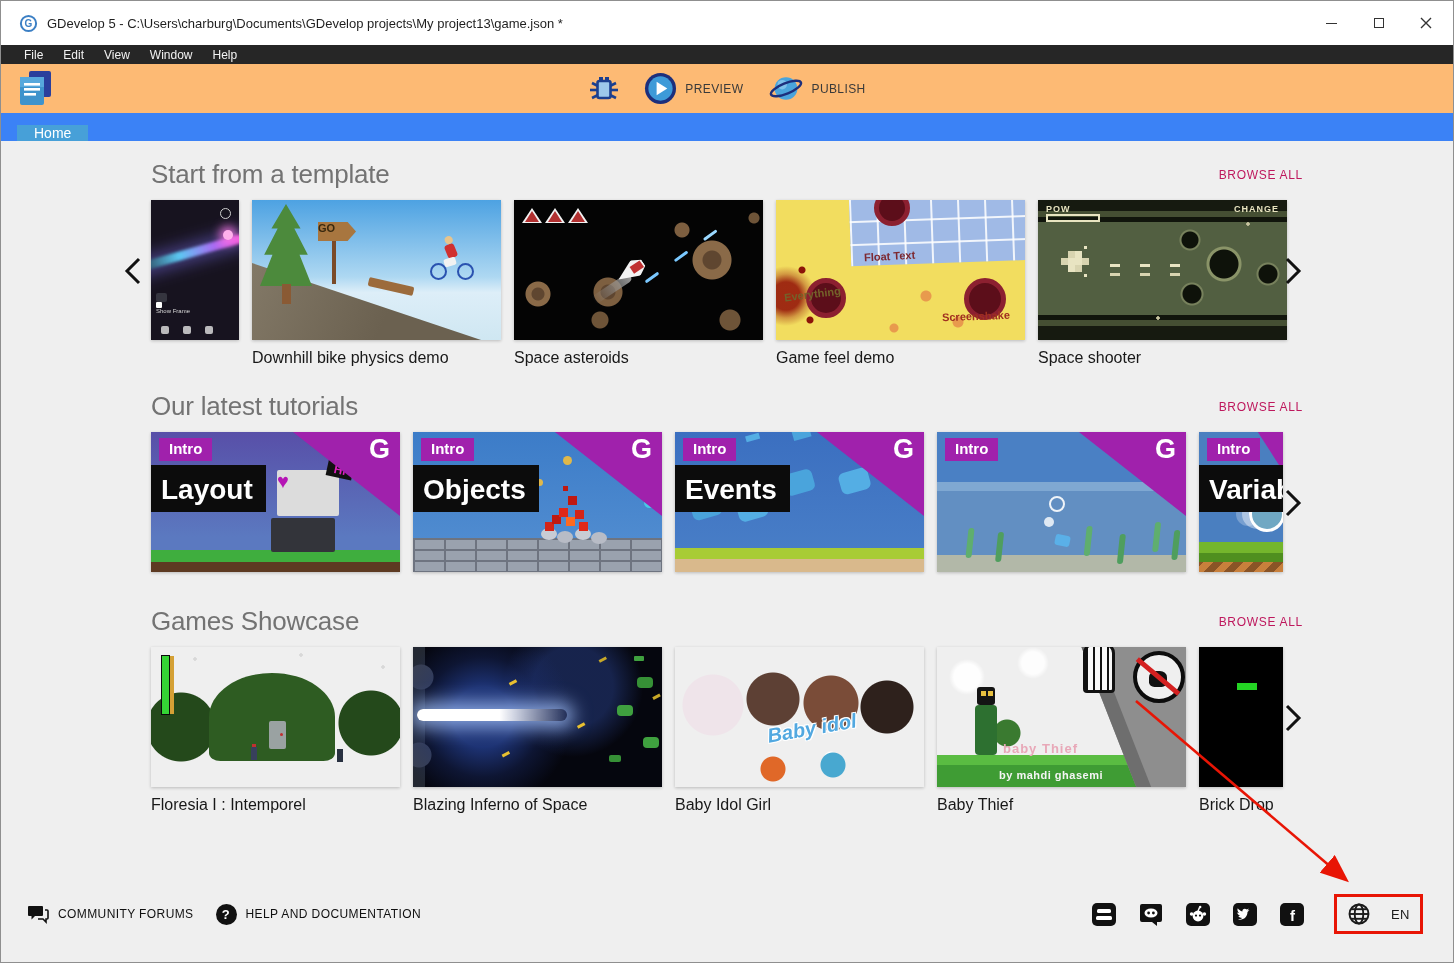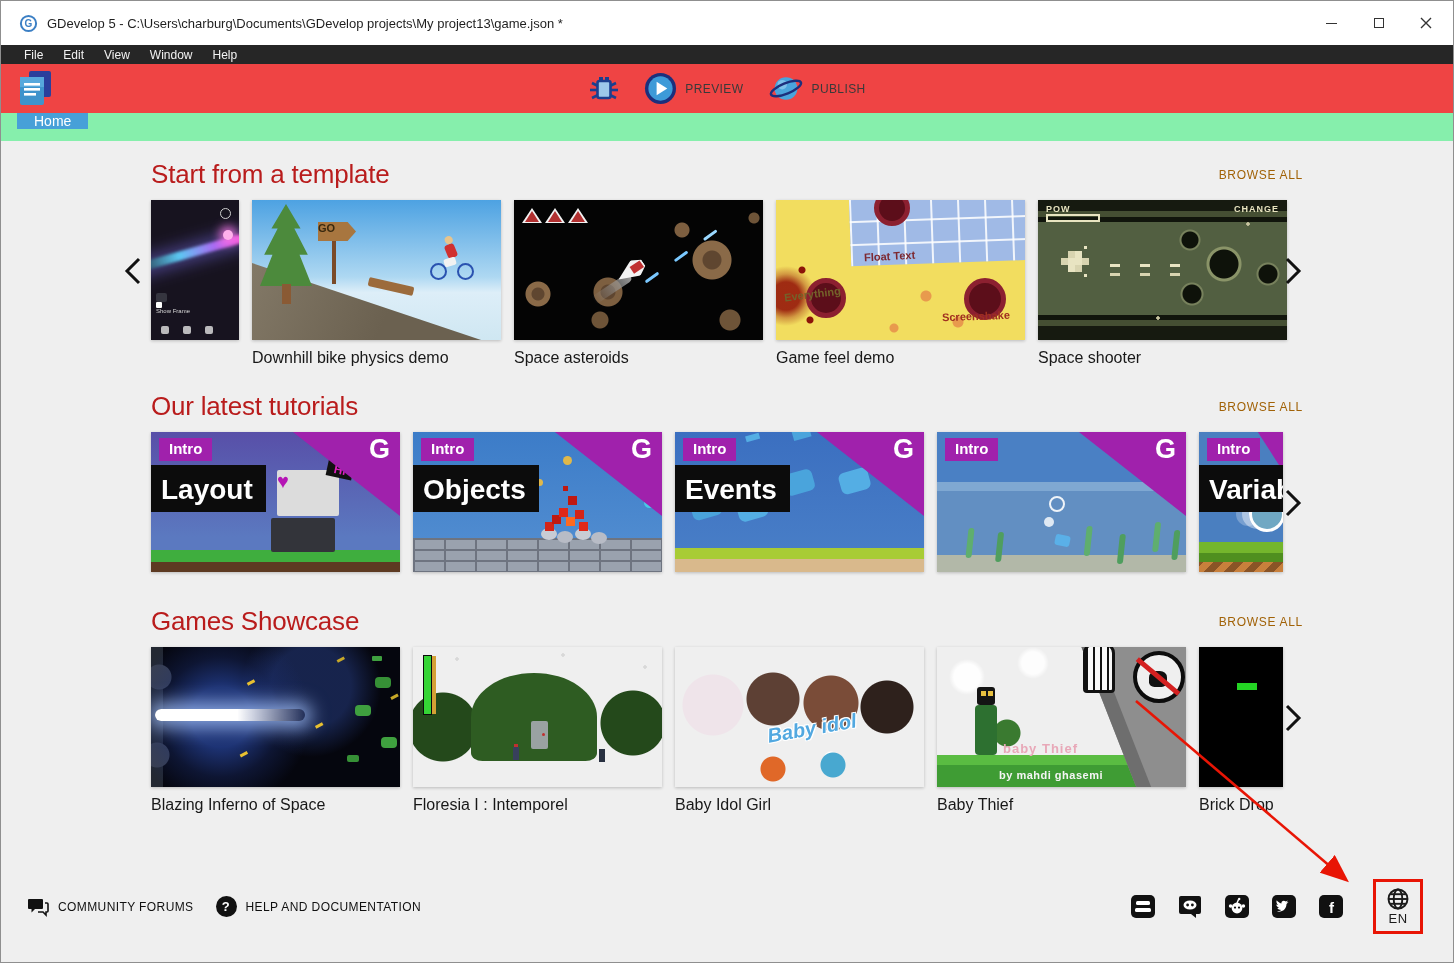--- a/index.html
+++ b/index.html
@@ -12,49 +12,49 @@
   .win-controls{display:flex;align-items:center;height:100%;}
   .win-btn{width:47px;height:100%;display:flex;align-items:center;justify-content:center;cursor:default;}
   .glyph-min{width:11px;border-top:1.4px solid #333;}
   .glyph-max{width:10px;height:10px;border:1.4px solid #333;box-sizing:border-box;}
 
   
   .menubar{height:19px;background:#262626;display:flex;align-items:center;padding-left:13px;}
   .menu-item{color:#f2f2f2;font-size:12px;padding:0 10px;height:100%;display:flex;align-items:center;}
 
   
-  .toolbar{height:49px;background:#ef4444;position:relative;}
+  .toolbar{height:49px;background:#fdba74;position:relative;}
   .pm-btn{position:absolute;left:15px;top:5px;width:40px;height:40px;}
   .toolbar-center{position:absolute;left:0;right:0;top:0;height:100%;display:flex;align-items:center;justify-content:center;gap:24px;}
   .tool-btn{display:flex;align-items:center;gap:8px;font-size:12px;color:#3a3a3a;letter-spacing:.4px;}
 
   
-  .tabbar{height:28px;background:#86efac;display:flex;align-items:flex-start;}
+  .tabbar{height:28px;background:#3b82f6;display:flex;align-items:flex-end;}
   .tab{background:#47a0d8;color:#fff;font-size:14px;padding:0 17px;margin-left:16px;display:flex;align-items:center;}
 
   
   .content{position:relative;height:821px;background:#efefef;overflow:hidden;}
 
   .chip-row{display:flex;align-items:center;padding:16px 180px 0 150px;}
   .chip{display:flex;align-items:center;gap:9px;border:1px solid #b9b9b9;border-radius:18px;padding:3px 16px 3px 4px;}
   .avatar{position:relative;width:28px;height:28px;border-radius:50%;background:#15703f;overflow:hidden;}
   .avatar i{position:absolute;left:7px;top:9px;width:14px;height:9px;background:#7fc64d;border-radius:3px;
      box-shadow:-3px -4px 0 -3px #7fc64d,9px -4px 0 -3px #7fc64d,-4px 7px 0 -4px #7fc64d,10px 7px 0 -4px #7fc64d;}
   .chip-name{font-size:14px;color:#2a2a2a;}
   .chip-spacer{flex:1;}
   .btn-primary{background:#47a0d8;color:#fff;font-size:13px;letter-spacing:.4px;padding:9px 16px;border-radius:2px;}
   .btn-flat{margin-left:16px;font-size:13px;color:#1a1a1a;letter-spacing:.4px;}
 
   .section{margin:0 150px;position:relative;}
   .sec-templates{margin-top:18px;}
   .sec-tutorials{margin-top:24px;}
   .sec-showcase{margin-top:34px;}
   .sec-head{display:flex;align-items:center;justify-content:space-between;}
-  .sec-head h2{font-size:26px;font-weight:400;color:#b91c1c;margin:0;letter-spacing:-.2px;}
-  .browse{font-size:12px;color:#a16207;letter-spacing:.7px;}
+  .sec-head h2{font-size:26px;font-weight:400;color:#737373;margin:0;letter-spacing:-.2px;}
+  .browse{font-size:12px;color:#be185d;letter-spacing:.7px;}
   .row{display:flex;gap:13px;margin-top:10px;position:relative;width:1128px;}
   .card{flex:none;width:249px;}
   .card.small{width:88px;}
   .card.xsmall{width:84px;}
   .thumb{position:relative;height:140px;overflow:hidden;background:#000;box-shadow:0 1px 3px rgba(0,0,0,.22);}
   .caption{margin-top:9px;font-size:16px;color:#181818;white-space:nowrap;}
   .nav{position:absolute;top:56px;width:26px;height:30px;}
   .nav-left{left:-31px;} .nav-right{right:-27px;}
   .thumb span,.thumb b,.thumb em{position:absolute;display:block;}
 
@@ -509,35 +509,35 @@
       </div>
     </div>
 
     <div class="section sec-showcase">
       <div class="sec-head">
         <h2>Games Showcase</h2>
         <div class="browse">BROWSE ALL</div>
       </div>
       <div class="row">
         <div class="card">
-          <div class="thumb art-blazing">
-            <span class="bz-beam"></span>
-            <span class="bz-enemy"></span>
-            <span class="bz-shot"></span>
-          </div>
-          <div class="caption">Blazing Inferno of Space</div>
-        </div>
-        <div class="card">
           <div class="thumb art-floresia">
             <span class="f-bush"></span>
             <span class="f-bars"></span>
             <span class="f-door"></span>
             <span class="f-chars"></span>
           </div>
           <div class="caption">Floresia I : Intemporel</div>
+        </div>
+        <div class="card">
+          <div class="thumb art-blazing">
+            <span class="bz-beam"></span>
+            <span class="bz-enemy"></span>
+            <span class="bz-shot"></span>
+          </div>
+          <div class="caption">Blazing Inferno of Space</div>
         </div>
         <div class="card">
           <div class="thumb art-babyidol">
             <b class="bi-word">Baby idol</b>
           </div>
           <div class="caption">Baby Idol Girl</div>
         </div>
         <div class="card">
           <div class="thumb art-babythief">
             <span class="bt-grass"></span>
@@ -602,21 +602,21 @@
         </svg>
         <svg width="24" height="23" viewBox="0 0 24 23">
           <rect x="0" y="0" width="24" height="23" rx="5" fill="#111"></rect>
           <path d="M5 16.5 c5.5 1 9.5 -2.5 9.5 -7.5 l2 -2 -2 .5 1.5 -2 -2.2 1 c-1.8 -1.8 -4.8 -.6 -4.4 2 -2 -.5 -4 -2 -4.6 -3.2 -.9 1.8 -.1 3.6 1.4 4.6 l-1.9 -.4 c.1 1.7 1.4 2.8 2.9 3.2 l-1.9 .4 c.9 1.4 2.3 1.9 3.8 1.9 -1.3 1 -2.7 1.4 -4.1 1.5 z" fill="#fff"></path>
         </svg>
         <svg width="24" height="23" viewBox="0 0 24 23">
           <rect x="0" y="0" width="24" height="23" rx="5" fill="#111"></rect>
           <text x="12.5" y="17.5" text-anchor="middle" font-size="15" font-weight="bold" fill="#fff">f</text>
         </svg>
         <div class="annot-box">
-          <div style="display:flex;align-items:center;gap:0;flex-direction:column;">
+          <div style="display:flex;align-items:center;gap:20px;">
             <svg width="24" height="24" viewBox="0 0 24 24">
               <g fill="none" stroke="#1a1a1a" stroke-width="1.9">
                 <circle cx="12" cy="12" r="9.5"></circle>
                 <ellipse cx="12" cy="12" rx="4.3" ry="9.5"></ellipse>
                 <line x1="2.5" y1="12" x2="21.5" y2="12"></line>
                 <line x1="4.3" y1="7.2" x2="19.7" y2="7.2"></line>
                 <line x1="4.3" y1="16.8" x2="19.7" y2="16.8"></line>
               </g>
             </svg>
             <span class="lang-label">EN</span>

